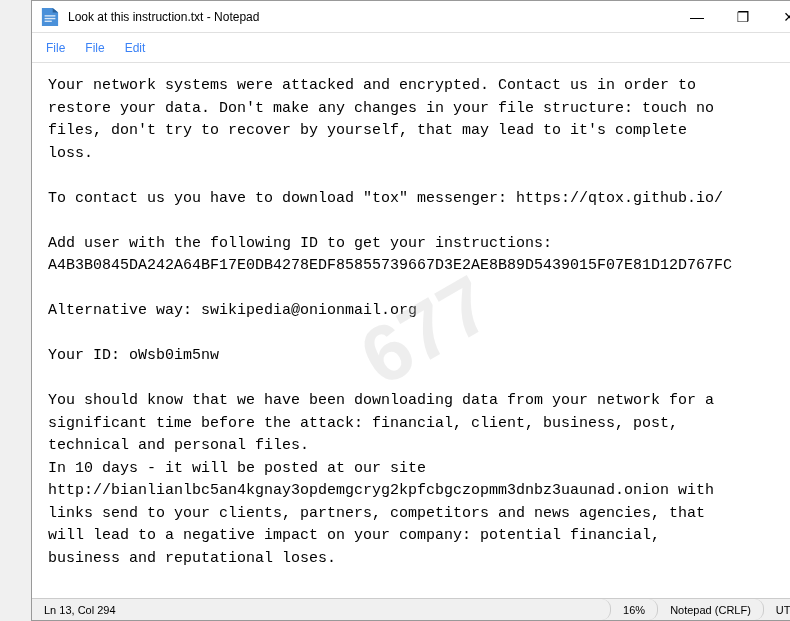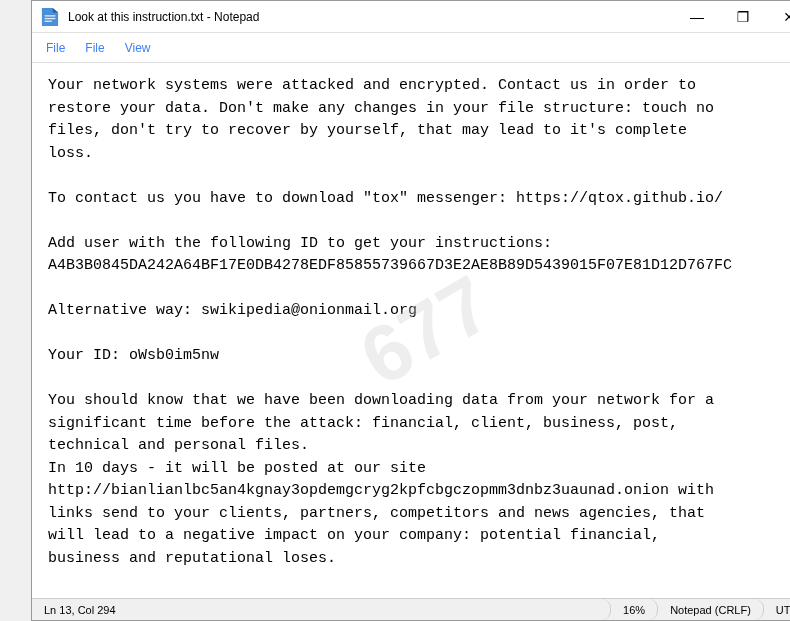--- a/index.html
+++ b/index.html
@@ -194,21 +194,21 @@
     <div class="title-bar-controls">
       <button class="title-bar-btn">—</button>
       <button class="title-bar-btn">❐</button>
       <button class="title-bar-btn close">✕</button>
     </div>
   </div>
 
   <div class="menu-bar">
     <span class="menu-item">File</span>
     <span class="menu-item">File</span>
-    <span class="menu-item">View</span>
+    <span class="menu-item">Edit</span>
     <div class="menu-bar-spacer"></div>
     <div class="settings-btn">
       <svg width="16" height="16" viewBox="0 0 16 16" fill="none" xmlns="http://www.w3.org/2000/svg">
         <path d="M8 10a2 2 0 100-4 2 2 0 000 4z" fill="#333"></path>
         <path fill-rule="evenodd" d="M8 1a.75.75 0 01.75.75v.76a5.26 5.26 0 011.83.76l.54-.54a.75.75 0 111.06 1.06l-.54.54c.33.57.57 1.19.76 1.83h.76a.75.75 0 010 1.5h-.76a5.26 5.26 0 01-.76 1.83l.54.54a.75.75 0 11-1.06 1.06l-.54-.54c-.57.33-1.19.57-1.83.76v.76a.75.75 0 01-1.5 0v-.76a5.26 5.26 0 01-1.83-.76l-.54.54a.75.75 0 01-1.06-1.06l.54-.54A5.26 5.26 0 012.49 8.75H1.75a.75.75 0 010-1.5h.76c.19-.64.43-1.26.76-1.83l-.54-.54A.75.75 0 013.79 3.82l.54.54c.57-.33 1.19-.57 1.83-.76V2.75A.75.75 0 018 1z" fill="#333"></path>
       </svg>
     </div>
   </div>
 
   <div class="text-area-container">

